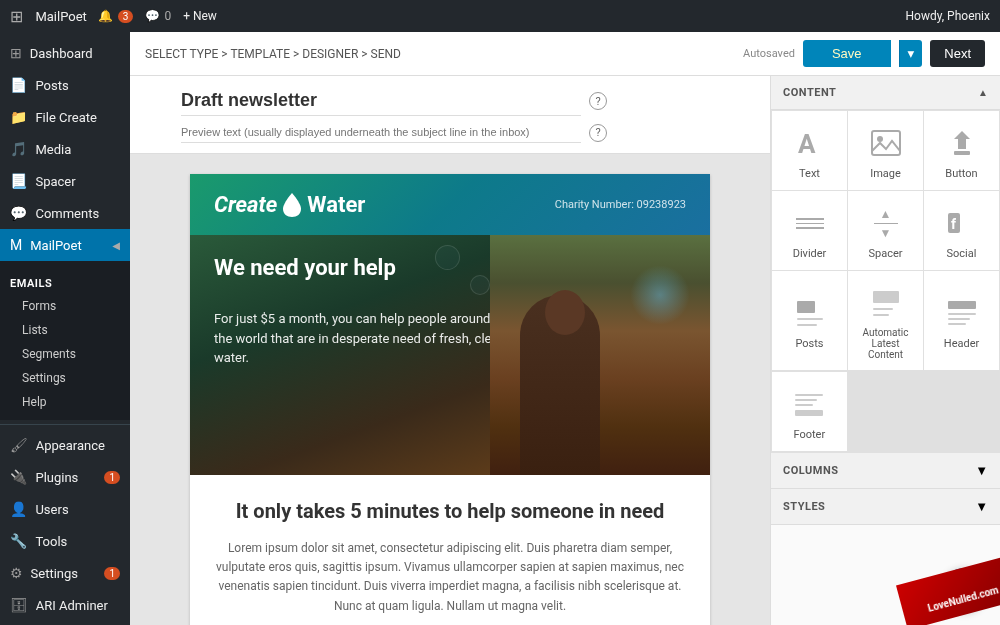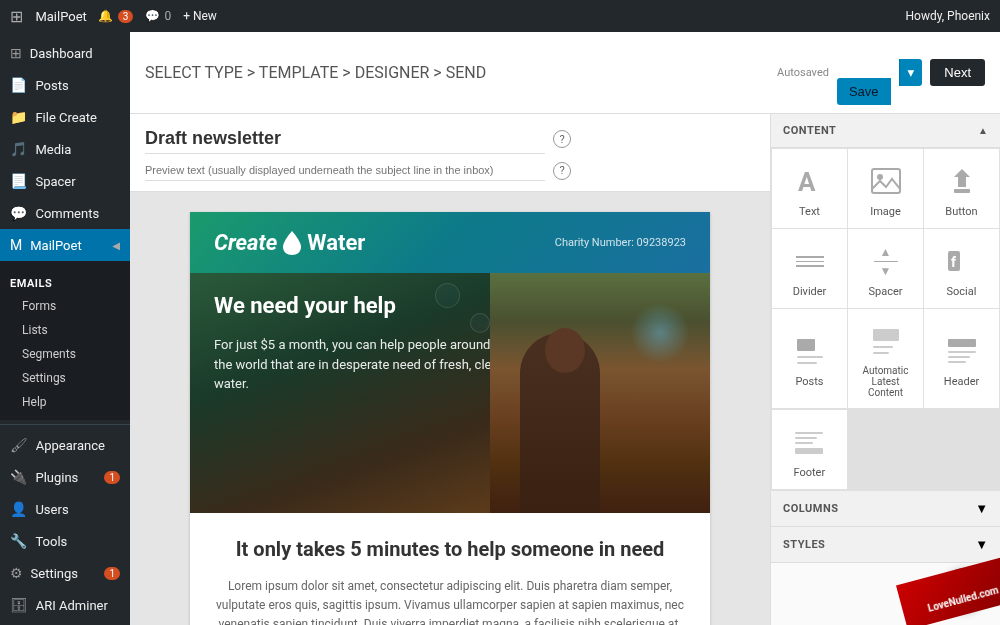--- a/index.html
+++ b/index.html
@@ -62,31 +62,30 @@
     
     .top-bar {
       background: #fff;
       border-bottom: 1px solid #ddd;
       padding: 8px 15px;
       display: flex;
       align-items: center;
       justify-content: space-between;
       flex-shrink: 0;
     }
-    .breadcrumb { font-size: 16px; color: #555; }
+    .breadcrumb { font-size: 12px; color: #555; }
     .top-bar-actions { display: flex; align-items: center; gap: 8px; }
     .btn-save {
       background: #0085ba;
-      color: #0f172a;
+      color: #fef9c3;
       border: none;
-      padding: 6px 12px;
+      padding: 6px 29px;
       border-radius: 3px 0 0 3px;
       cursor: pointer;
       font-size: 13px;
-      margin-top: 38px;
     }
     .btn-save-dropdown {
       background: #0085ba;
       color: white;
       border: none;
       border-left: 1px solid #0073aa;
       padding: 6px 8px;
       border-radius: 0 3px 3px 0;
       cursor: pointer;
     }
@@ -119,20 +118,21 @@
       background: #fff;
       padding: 10px 15px;
       border-bottom: 1px solid #ddd;
       flex-shrink: 0;
     }
     .email-input-row {
       display: flex;
       align-items: center;
       gap: 8px;
       margin-bottom: 6px;
+      margin-left: 36px;
     }
     .email-input-row:last-child { margin-bottom: 0; }
     .email-input-row input {
       flex: 1;
       border: 1px solid #ddd;
       padding: 6px 10px;
       font-size: 16px;
       font-weight: bold;
       color: #333;
       outline: none;
@@ -204,21 +204,21 @@
     .hero-text {
       position: absolute;
       top: 20px;
       left: 24px;
       right: 200px;
       color: white;
     }
     .hero-title {
       font-size: 22px;
       font-weight: bold;
-      margin-bottom: 16px;
+      margin-bottom: 28px;
       line-height: 1.2;
     }
     .hero-body {
       font-size: 13px;
       line-height: 1.5;
       color: rgba(255,255,255,0.9);
     }
     
     .child-figure {
       position: absolute;

